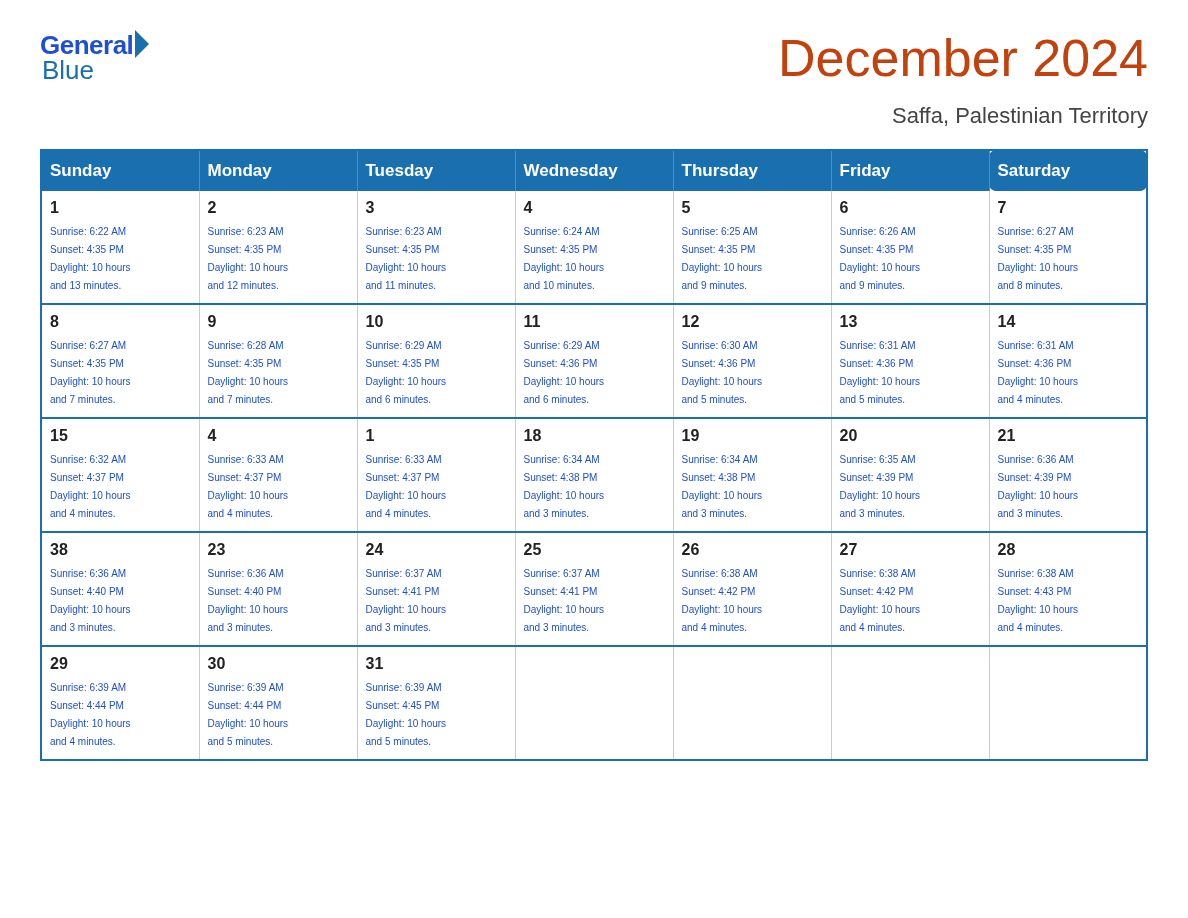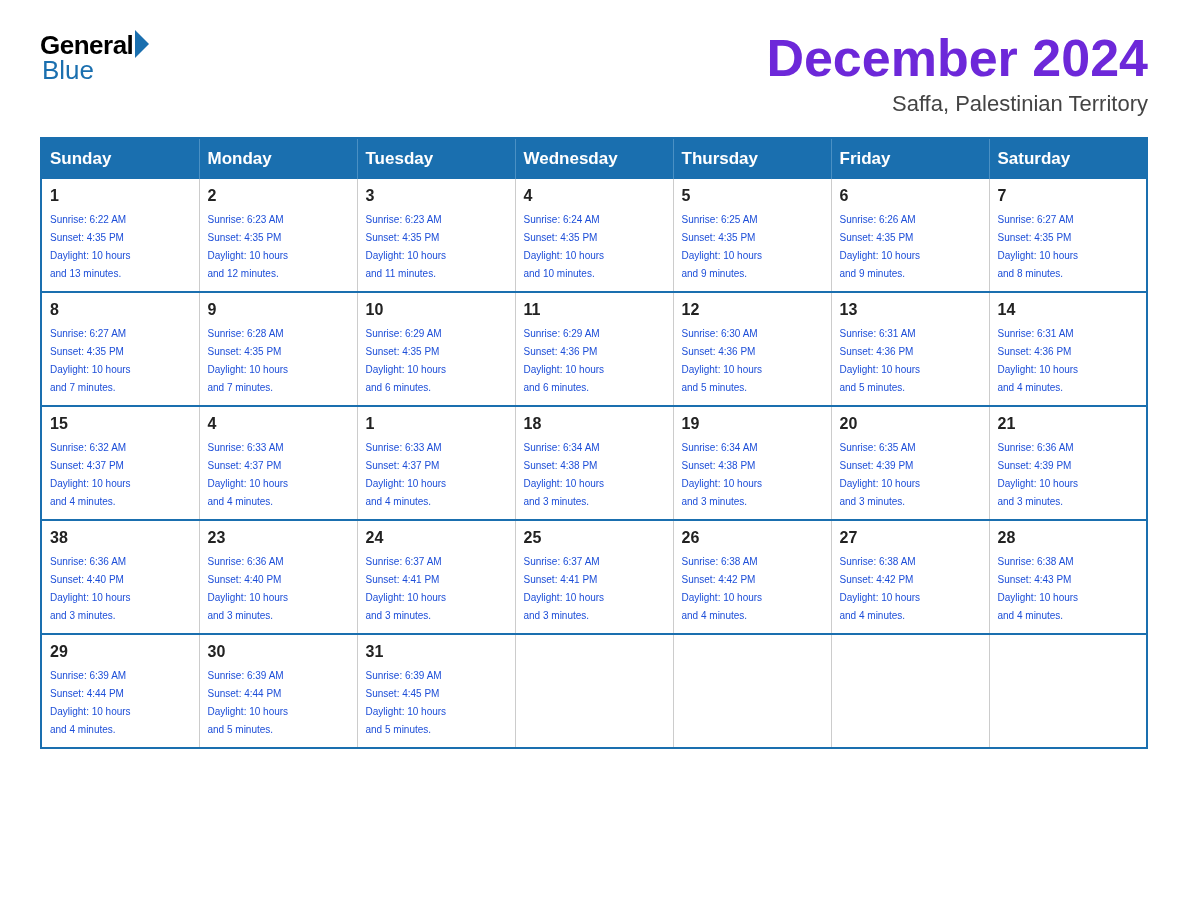--- a/index.html
+++ b/index.html
@@ -21,21 +21,21 @@
       flex-direction: column;
       align-items: flex-start;
     }
     .logo-top {
       display: flex;
       align-items: center;
     }
     .logo-general {
       font-size: 26px;
       font-weight: bold;
-      color: #000000;
+      color: #1d4ed8;
       letter-spacing: -0.5px;
     }
     .logo-triangle {
       width: 0;
       height: 0;
       border-left: 14px solid #1a6faf;
       border-top: 14px solid transparent;
       border-bottom: 14px solid transparent;
       margin-left: 2px;
       margin-top: -4px;
@@ -45,45 +45,46 @@
       font-weight: normal;
       color: #1a6faf;
       margin-top: -6px;
       margin-left: 2px;
     }
     .title-block {
       text-align: right;
     }
     .month-title {
       font-size: 52px;
-      font-weight: bold;
-      color: #6d28d9;
+      font-weight: normal;
+      color: #c2410c;
       line-height: 1.1;
     }
     .subtitle {
       font-size: 22px;
       color: #444;
-      margin-top: 4px;
+      margin-top: 16px;
     }
     .calendar {
       width: 100%;
       border-collapse: collapse;
       border: 2px solid #1a6faf;
     }
     .calendar thead tr th {
       background-color: #1a6faf;
       color: #fff;
       font-size: 17px;
       font-weight: bold;
       padding: 10px 8px;
       text-align: left;
       border-right: 1px solid #4a90c4;
     }
     .calendar thead tr th:last-child {
       border-right: none;
+      border-radius: 7px;
     }
     .calendar tbody tr td {
       vertical-align: top;
       padding: 8px 8px 10px 8px;
       border-right: 1px solid #ccc;
       border-bottom: 2px solid #1a6faf;
       width: 14.28%;
       min-height: 100px;
     }
     .calendar tbody tr td:last-child {

